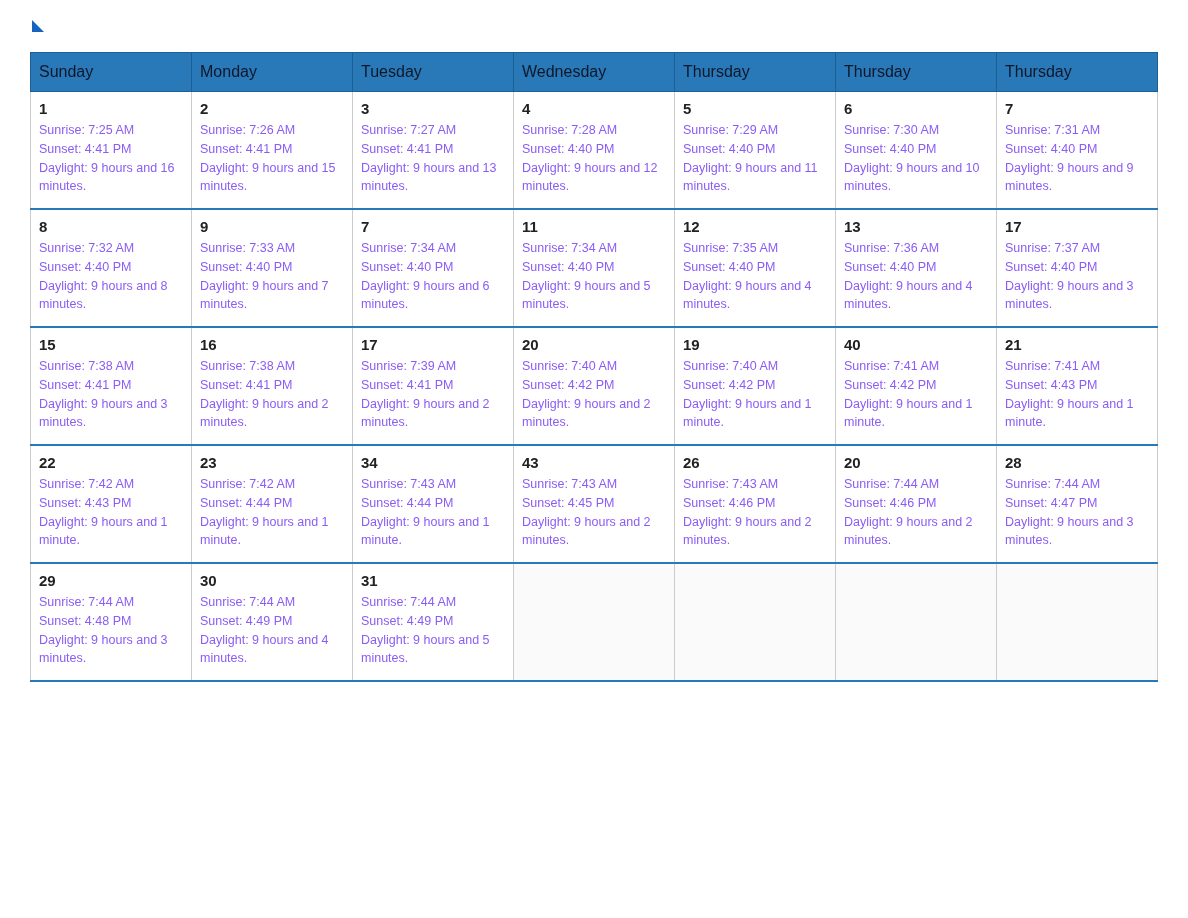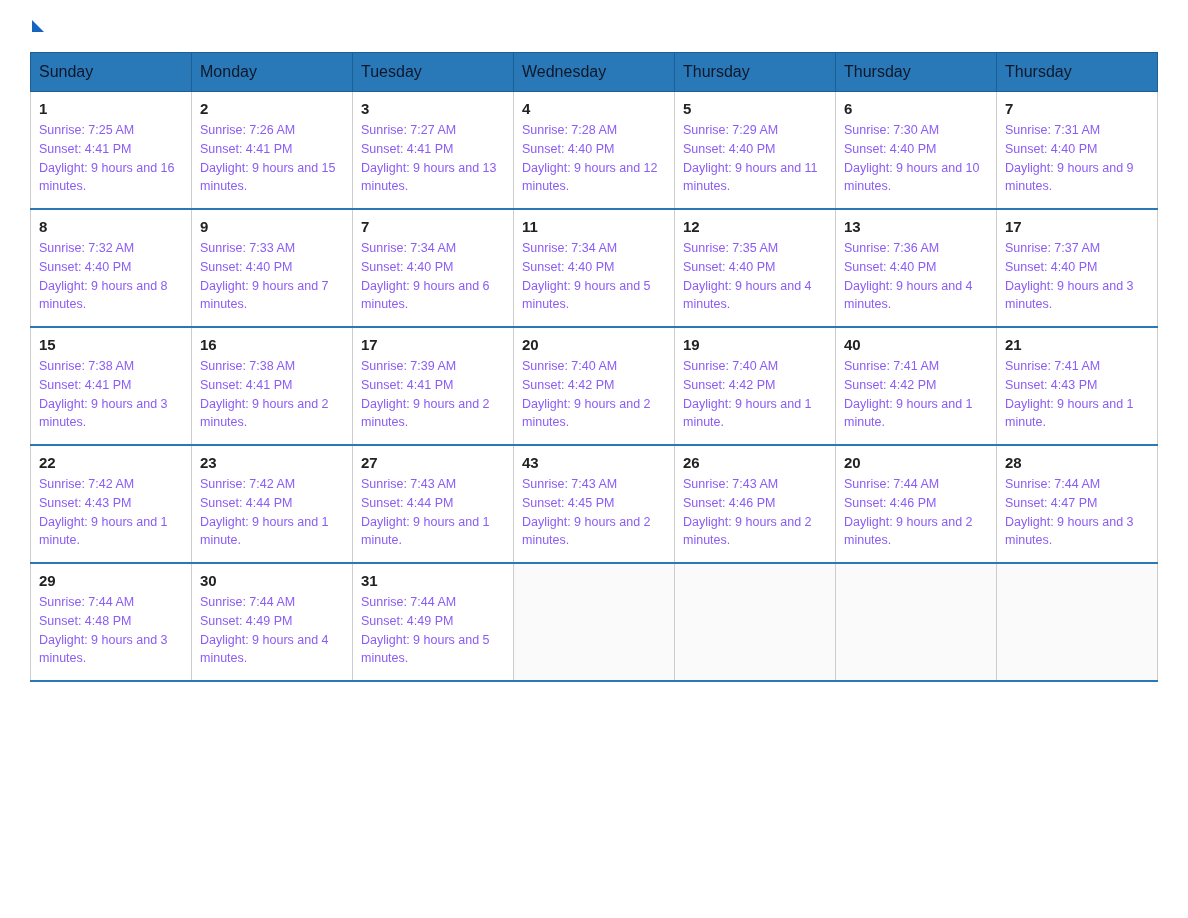--- a/index.html
+++ b/index.html
@@ -321,21 +321,21 @@
       </td>
         <td>
         <span class="day-number">23</span>
         <div class="day-info">
           Sunrise: 7:42 AM<br>
           Sunset: 4:44 PM<br>
           Daylight: 9 hours and 1 minute.
         </div>
       </td>
         <td>
-        <span class="day-number">27</span>
+        <span class="day-number">34</span>
         <div class="day-info">
           Sunrise: 7:43 AM<br>
           Sunset: 4:44 PM<br>
           Daylight: 9 hours and 1 minute.
         </div>
       </td>
         <td>
         <span class="day-number">43</span>
         <div class="day-info">
           Sunrise: 7:43 AM<br>

